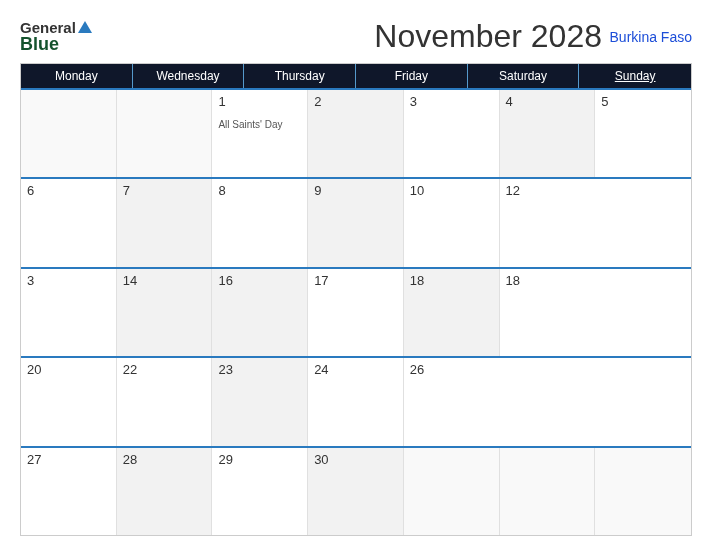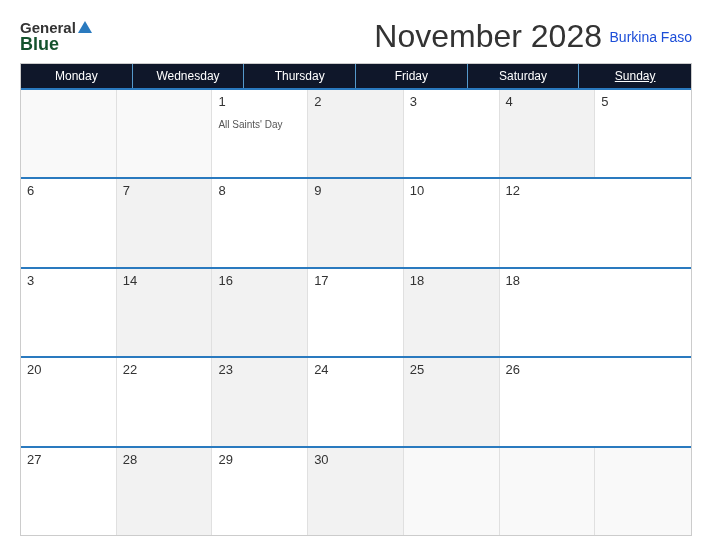--- a/index.html
+++ b/index.html
@@ -230,23 +230,20 @@
           </div>
           <div class="cal-cell">
             <span class="day-number">22</span>
           </div>
           <div class="cal-cell alt-bg">
             <span class="day-number">23</span>
           </div>
           <div class="cal-cell">
             <span class="day-number">24</span>
           </div>
-          <div class="cal-cell alt-bg">
-            <span class="day-number">25</span>
-          </div>
           <div class="cal-cell">
             <span class="day-number">26</span>
           </div>
         </div>
         <div class="cal-week">
           <div class="cal-cell">
             <span class="day-number">27</span>
           </div>
           <div class="cal-cell alt-bg">
             <span class="day-number">28</span>

